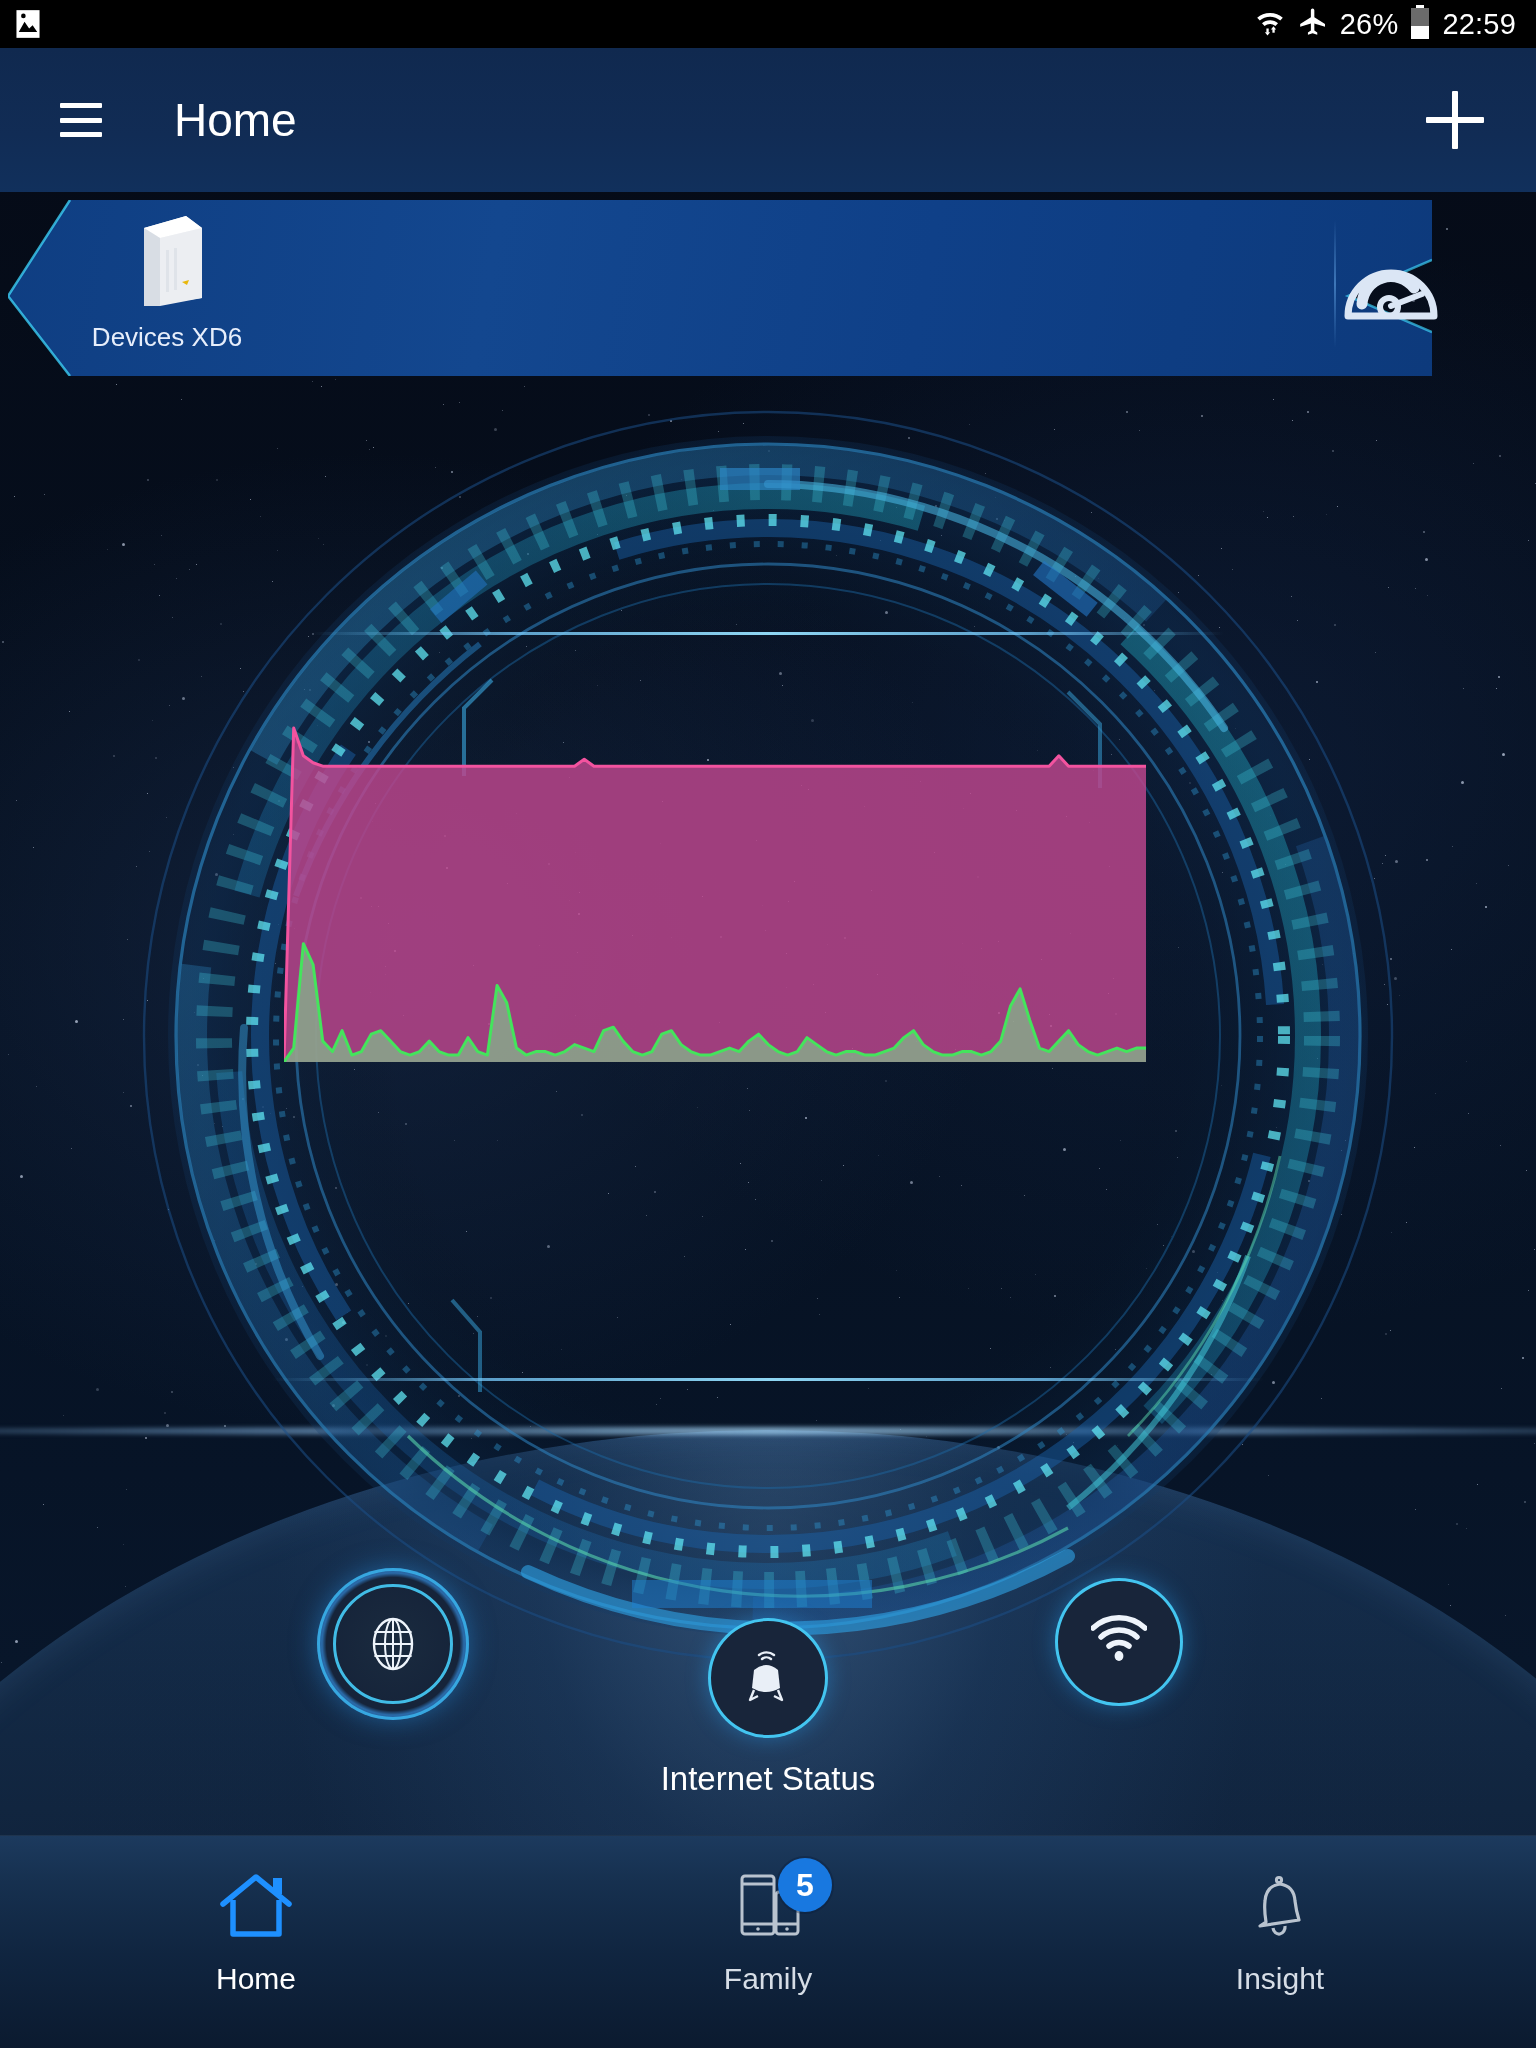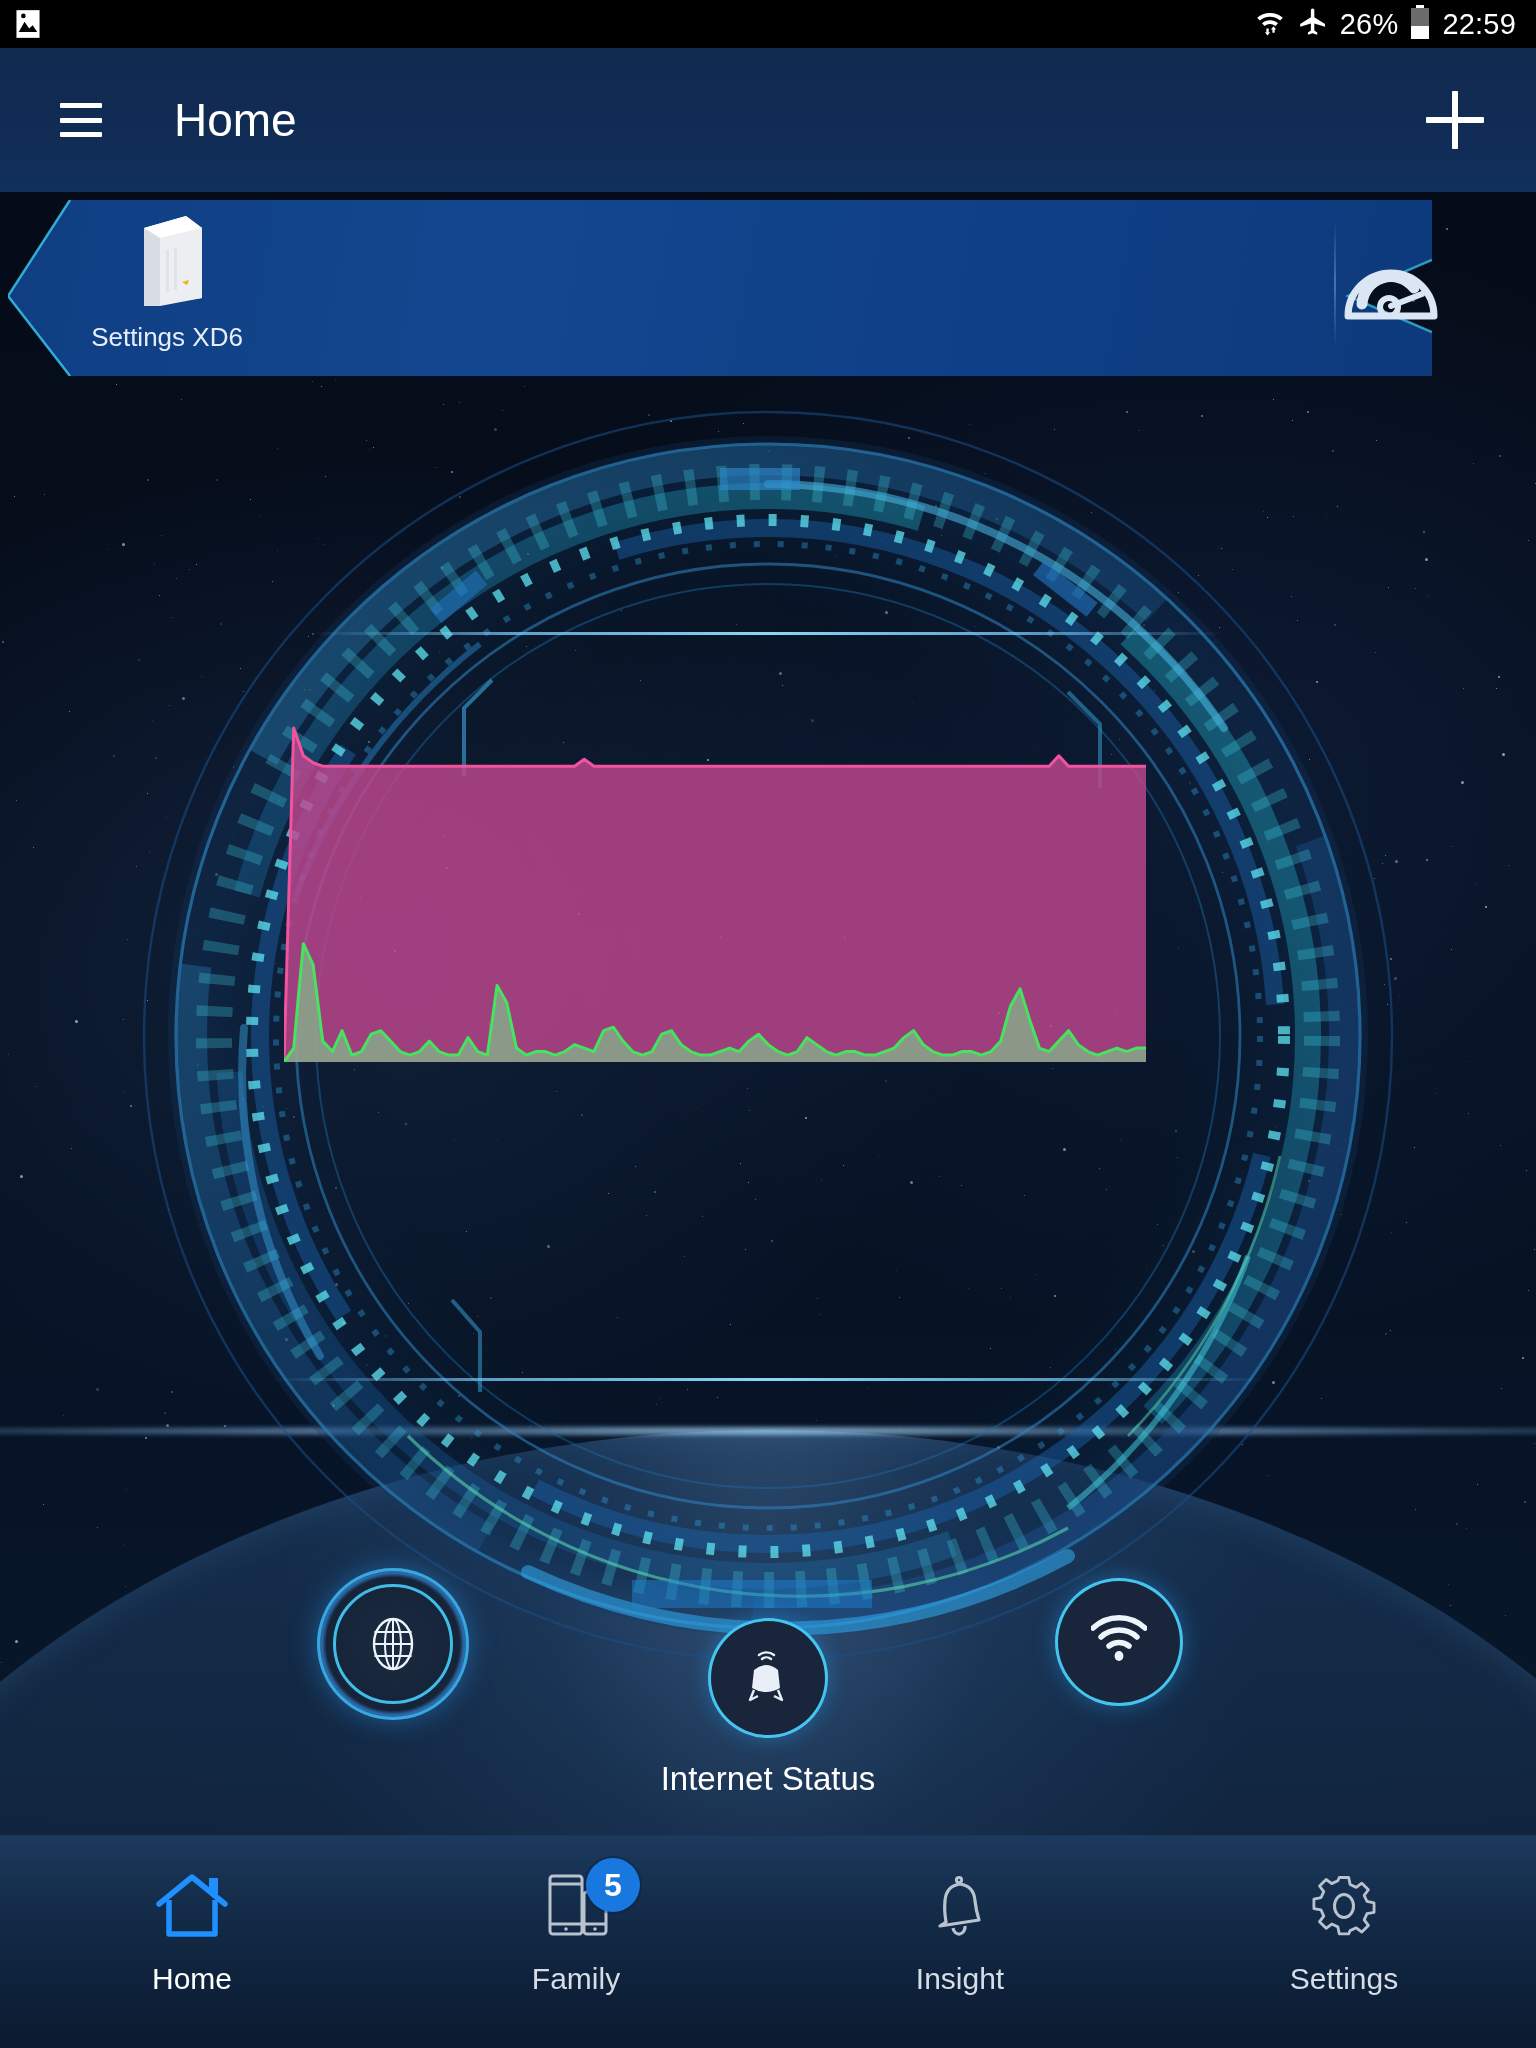--- a/index.html
+++ b/index.html
@@ -869,21 +869,21 @@
         <svg width="94" height="108" viewBox="0 0 94 108">
           <path d="M24 22 L66 10 L82 22 L82 92 L24 100 Z" fill="#f6f7f9"></path>
           <path d="M24 22 L66 10 L82 22 L40 32 Z" fill="#ffffff"></path>
           <path d="M24 22 L40 32 L40 100 L24 100 Z" fill="#d8dde4"></path>
           <path d="M40 32 L82 22 L82 92 L40 100 Z" fill="#eceef2"></path>
           <rect x="46" y="44" width="3" height="42" fill="#dfe3e9"></rect>
           <rect x="54" y="42" width="3" height="42" fill="#dfe3e9"></rect>
           <path d="M62 76 l7 -2 l-2 5 z" fill="#e8b70c"></path>
         </svg>
       </span>
-      <div class="router-name">Settings XD6</div>
+      <div class="router-name">Devices XD6</div>
     </div>
 
 
     <div class="banner-divider"></div>
     <div class="speed-icon">
       <svg width="98" height="80" viewBox="0 0 98 80">
         <path d="M6 74 A43 43 0 0 1 92 74 Z" fill="none" stroke="#dbe6f5" stroke-width="7" stroke-linejoin="round"></path>
         <path d="M20 62 A29 29 0 0 1 72 46" fill="none" stroke="#dbe6f5" stroke-width="11" stroke-linecap="round"></path>
         <line x1="49" y1="64" x2="80" y2="52" stroke="#dbe6f5" stroke-width="6" stroke-linecap="round"></line>
         <circle cx="47" cy="65" r="9" fill="none" stroke="#dbe6f5" stroke-width="6"></circle>
@@ -1035,22 +1035,13 @@
       <svg width="76" height="72" viewBox="0 0 76 72">
         <path d="M24 52 Q22 40 23 31 Q24 16 38 14 Q52 16 53 31 Q54 40 57 50 L18 56 Z" fill="none" stroke="#b9c3cf" stroke-width="3.2" stroke-linejoin="round"></path>
         <circle cx="37" cy="10" r="2.6" fill="none" stroke="#b9c3cf" stroke-width="3"></circle>
         <path d="M31 58 a6 7 0 0 0 12 -2" fill="none" stroke="#b9c3cf" stroke-width="3.2"></path>
       </svg>
     </span>
     <span class="nav-label">Insight</span>
   </div>
 
 
-  <div class="navitem">
-    <span class="nav-ico">
-      <svg width="76" height="72" viewBox="0 0 76 72">
-        <path d="M33 6 h10 l1.5 7.5 l6.5 3 l6-4.5 l7 7 l-4.5 6 l3 6.5 l7.5 1.5 v10 l-7.5 1.5 l-3 6.5 l4.5 6 l-7 7 l-6 -4.5 l-6.5 3 L43 66 h-10 l-1.5 -7.5 l-6.5 -3 l-6 4.5 l-7 -7 l4.5 -6 l-3 -6.5 L6 39 v-10 l7.5 -1.5 l3 -6.5 l-4.5 -6 l7 -7 l6 4.5 l6.5 -3 z" fill="none" stroke="#b9c3cf" stroke-width="3" stroke-linejoin="round" transform="scale(0.94) translate(2.4,2)"></path>
-        <ellipse cx="38" cy="36" rx="9.5" ry="11.5" fill="none" stroke="#b9c3cf" stroke-width="3"></ellipse>
-      </svg>
-    </span>
-    <span class="nav-label">Settings</span>
-  </div>
 </div>
 
 </body></html>

